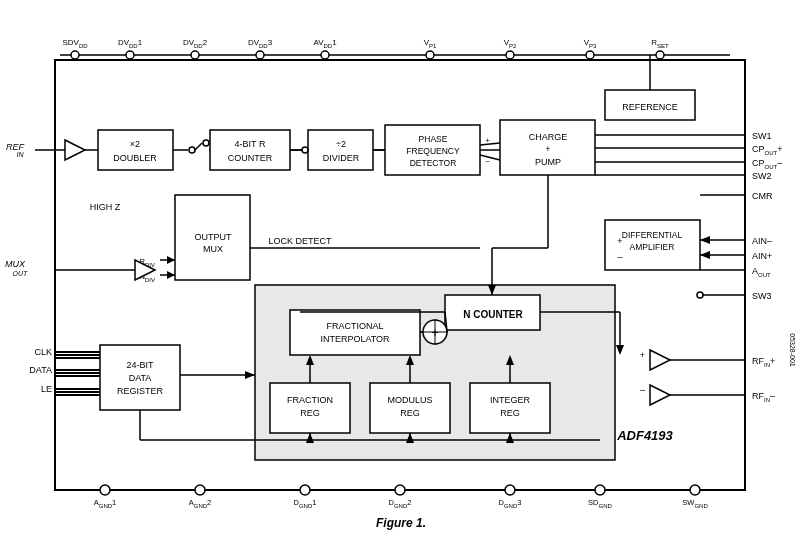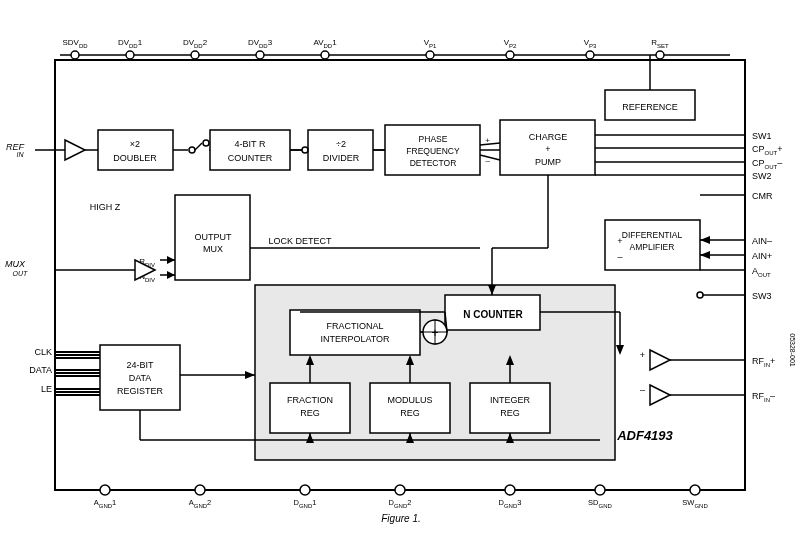--- a/index.html
+++ b/index.html
@@ -26,25 +26,26 @@
     }
     svg {
       position: absolute;
       top: 0;
       left: 0;
       width: 802px;
       height: 536px;
     }
     .fig-caption {
       position: absolute;
-      bottom: 12px;
+      bottom: 6px;
       left: 50%;
       transform: translateX(-50%);
       font-style: italic;
-      font-size: 10px;
+      font-size: 12px;
+      font-weight: bold;
     }
   </style>
 </head>
 <body>
 
 <div id="diagram-container">
   <div class="title">FUNCTIONAL BLOCK DIAGRAM</div>
 
   <svg viewBox="0 0 802 536" xmlns="http://www.w3.org/2000/svg">
 

